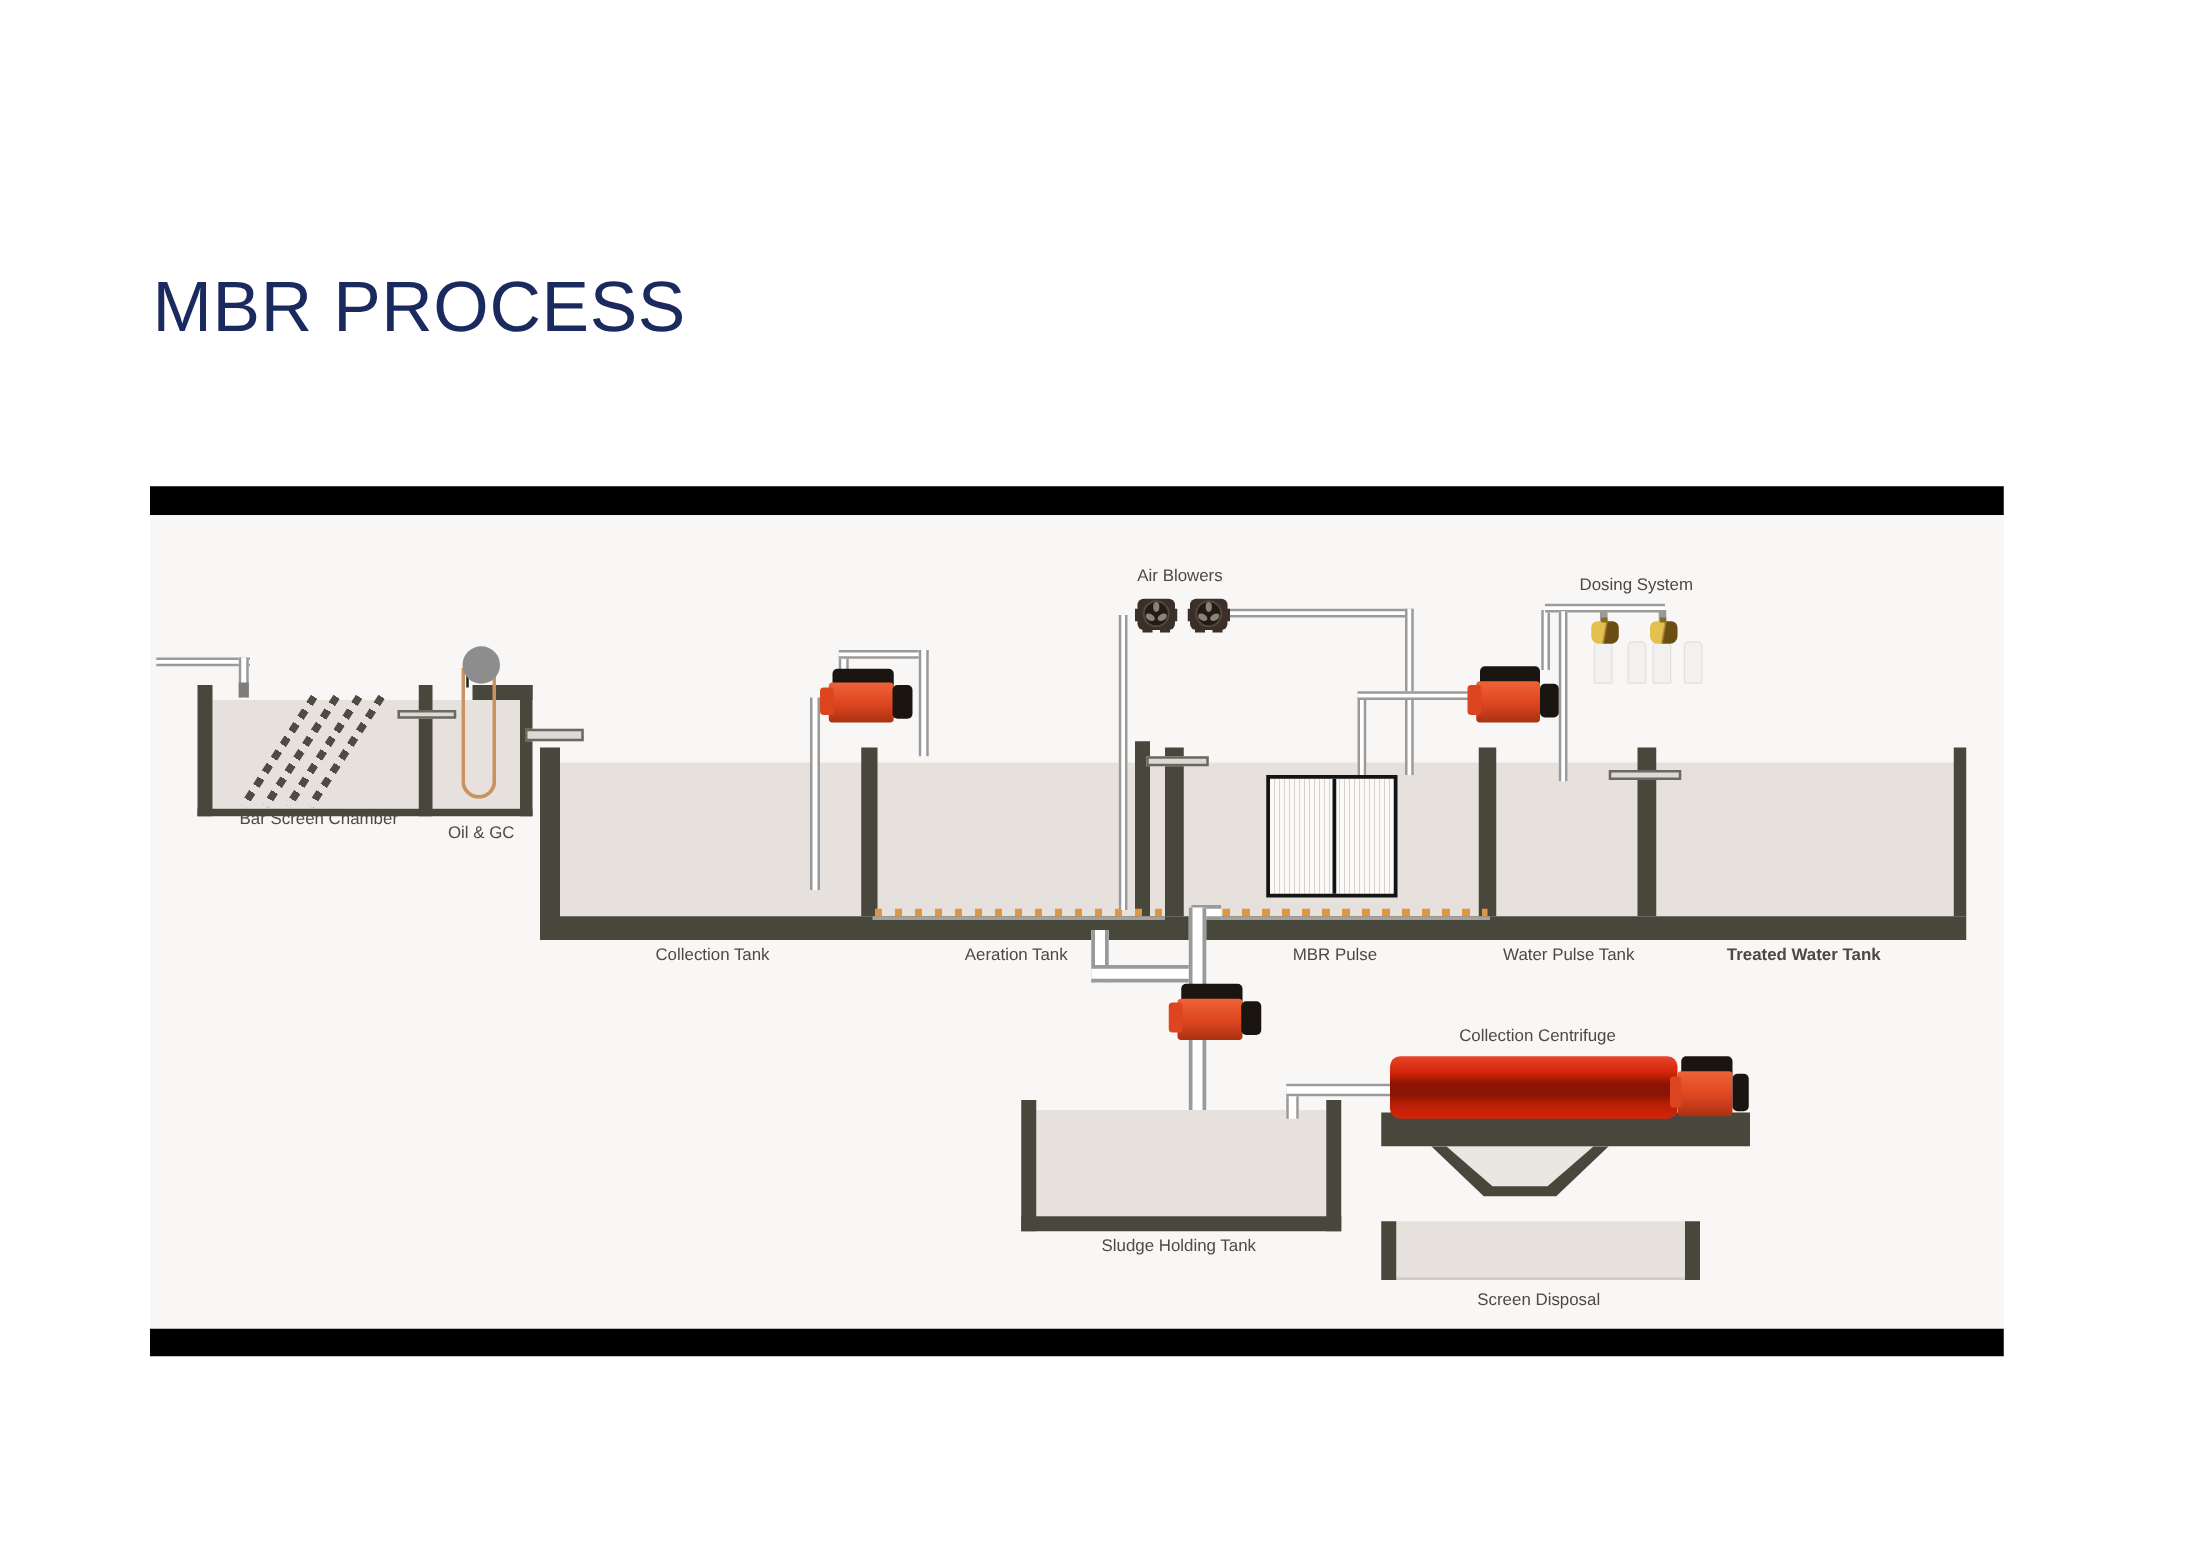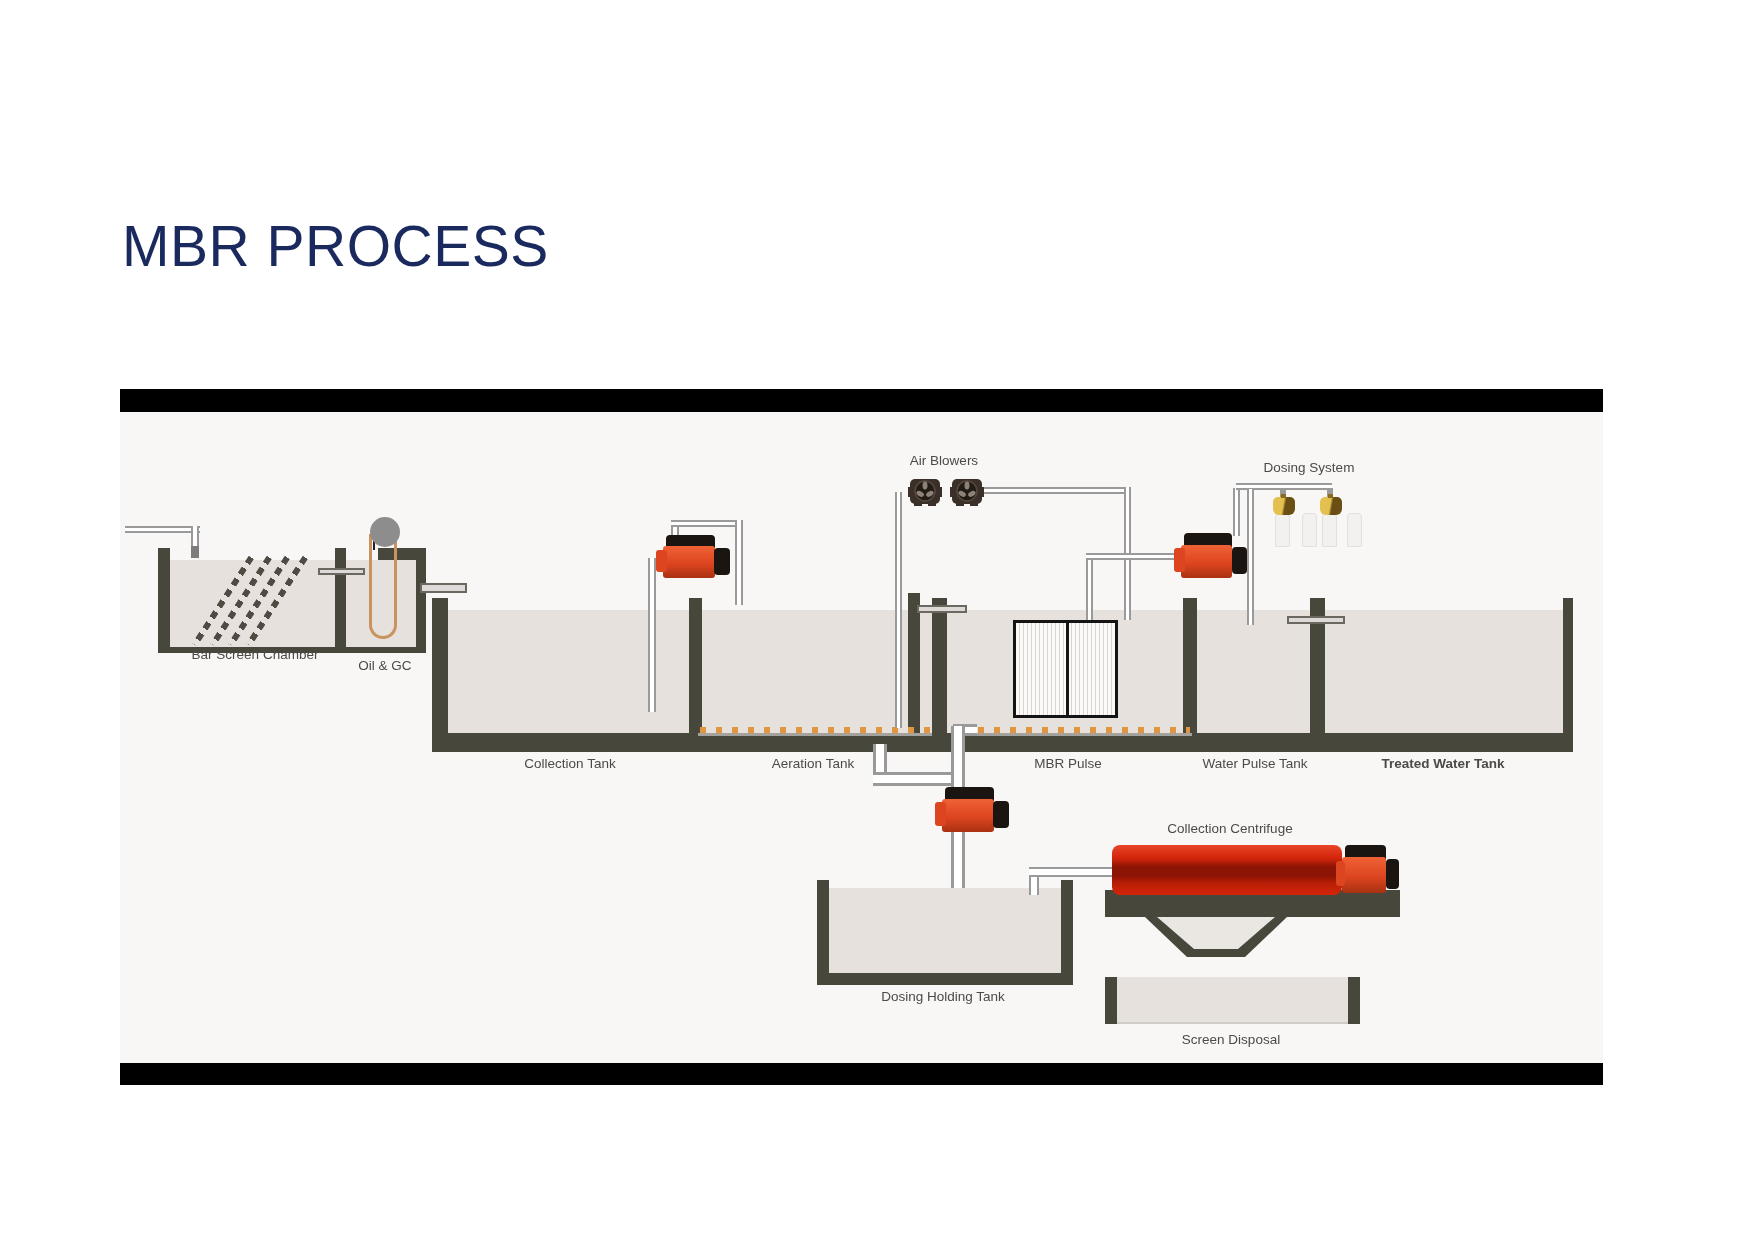--- a/index.html
+++ b/index.html
@@ -218,15 +218,15 @@
   <div class="lbl" style="left:-15px;top:258px;">Bar Screen Chamber</div>
   <div class="lbl" style="left:115px;top:269px;">Oil &amp; GC</div>
   <div class="lbl" style="left:300px;top:367px;">Collection Tank</div>
   <div class="lbl" style="left:543px;top:367px;">Aeration Tank</div>
   <div class="lbl" style="left:798px;top:367px;">MBR Pulse</div>
   <div class="lbl" style="left:985px;top:367px;">Water Pulse Tank</div>
   <div class="lbl" style="left:1173px;top:367px;font-weight:bold;">Treated Water Tank</div>
   <div class="lbl" style="left:674px;top:64px;">Air Blowers</div>
   <div class="lbl" style="left:1039px;top:71px;">Dosing System</div>
   <div class="lbl" style="left:960px;top:432px;">Collection Centrifuge</div>
-  <div class="lbl" style="left:673px;top:600px;">Dosing Holding Tank</div>
+  <div class="lbl" style="left:673px;top:600px;">Sludge Holding Tank</div>
   <div class="lbl" style="left:961px;top:643px;">Screen Disposal</div>
 </div>
 
 </body></html>

